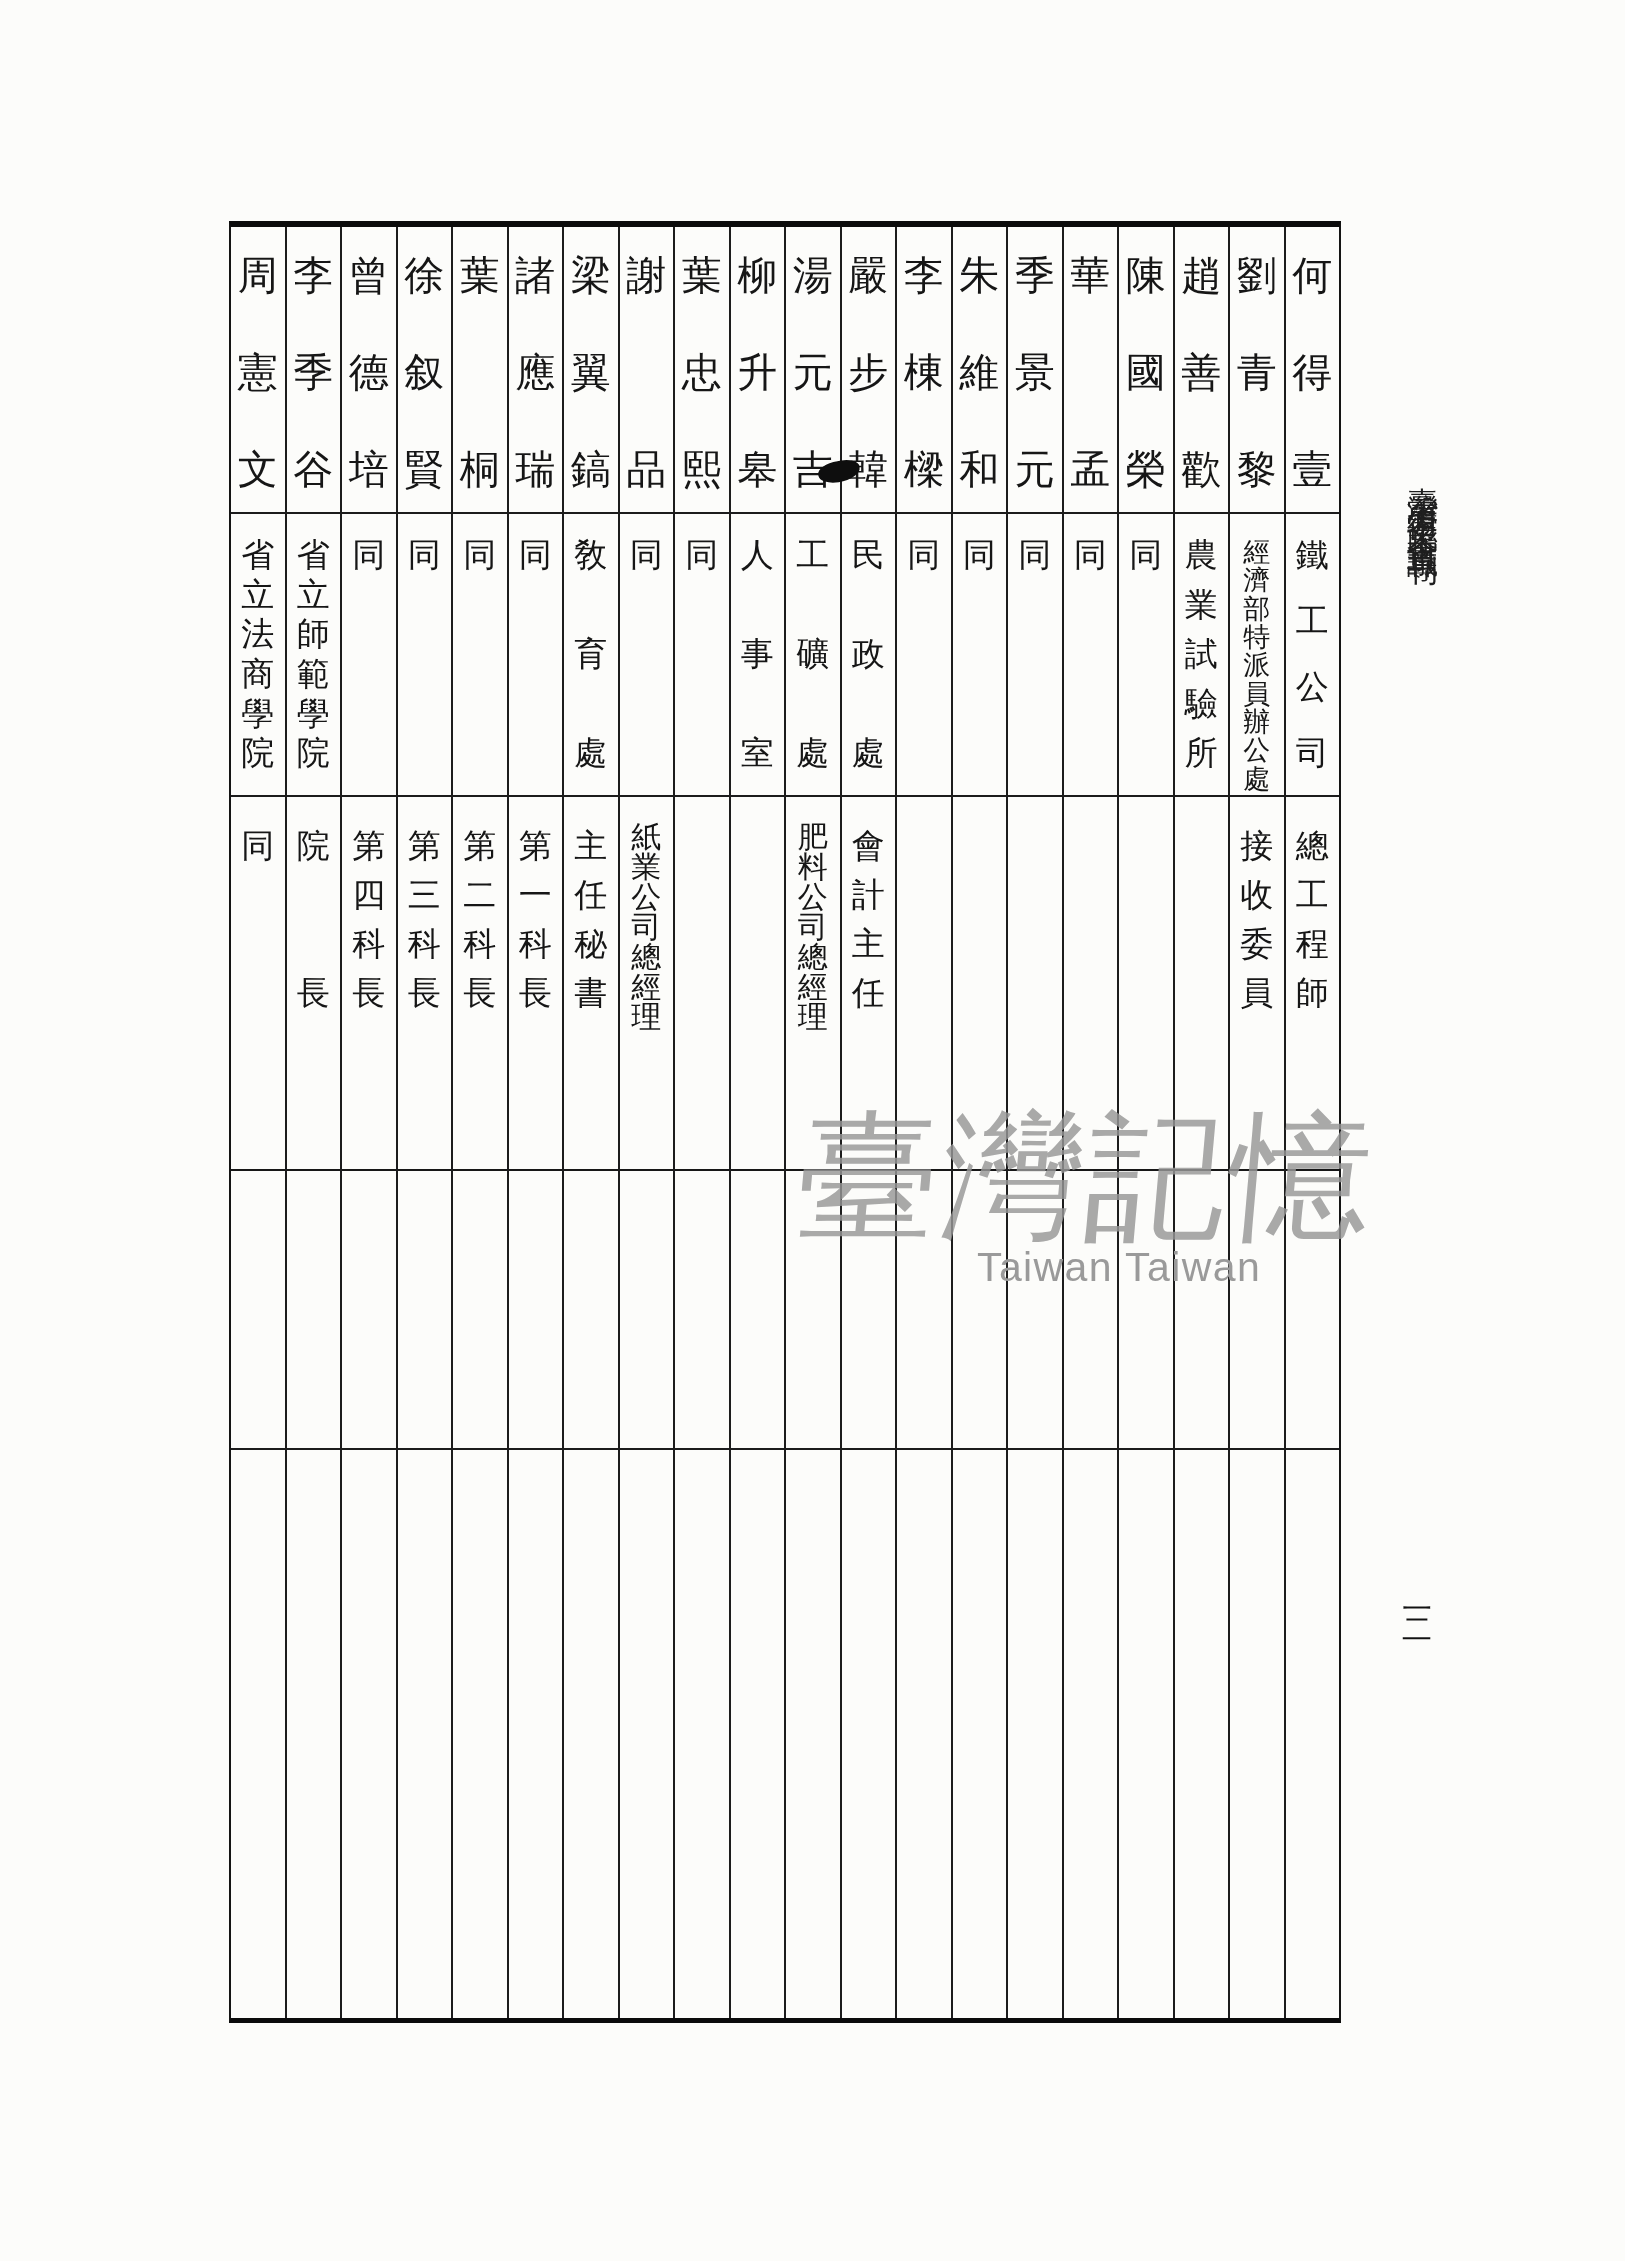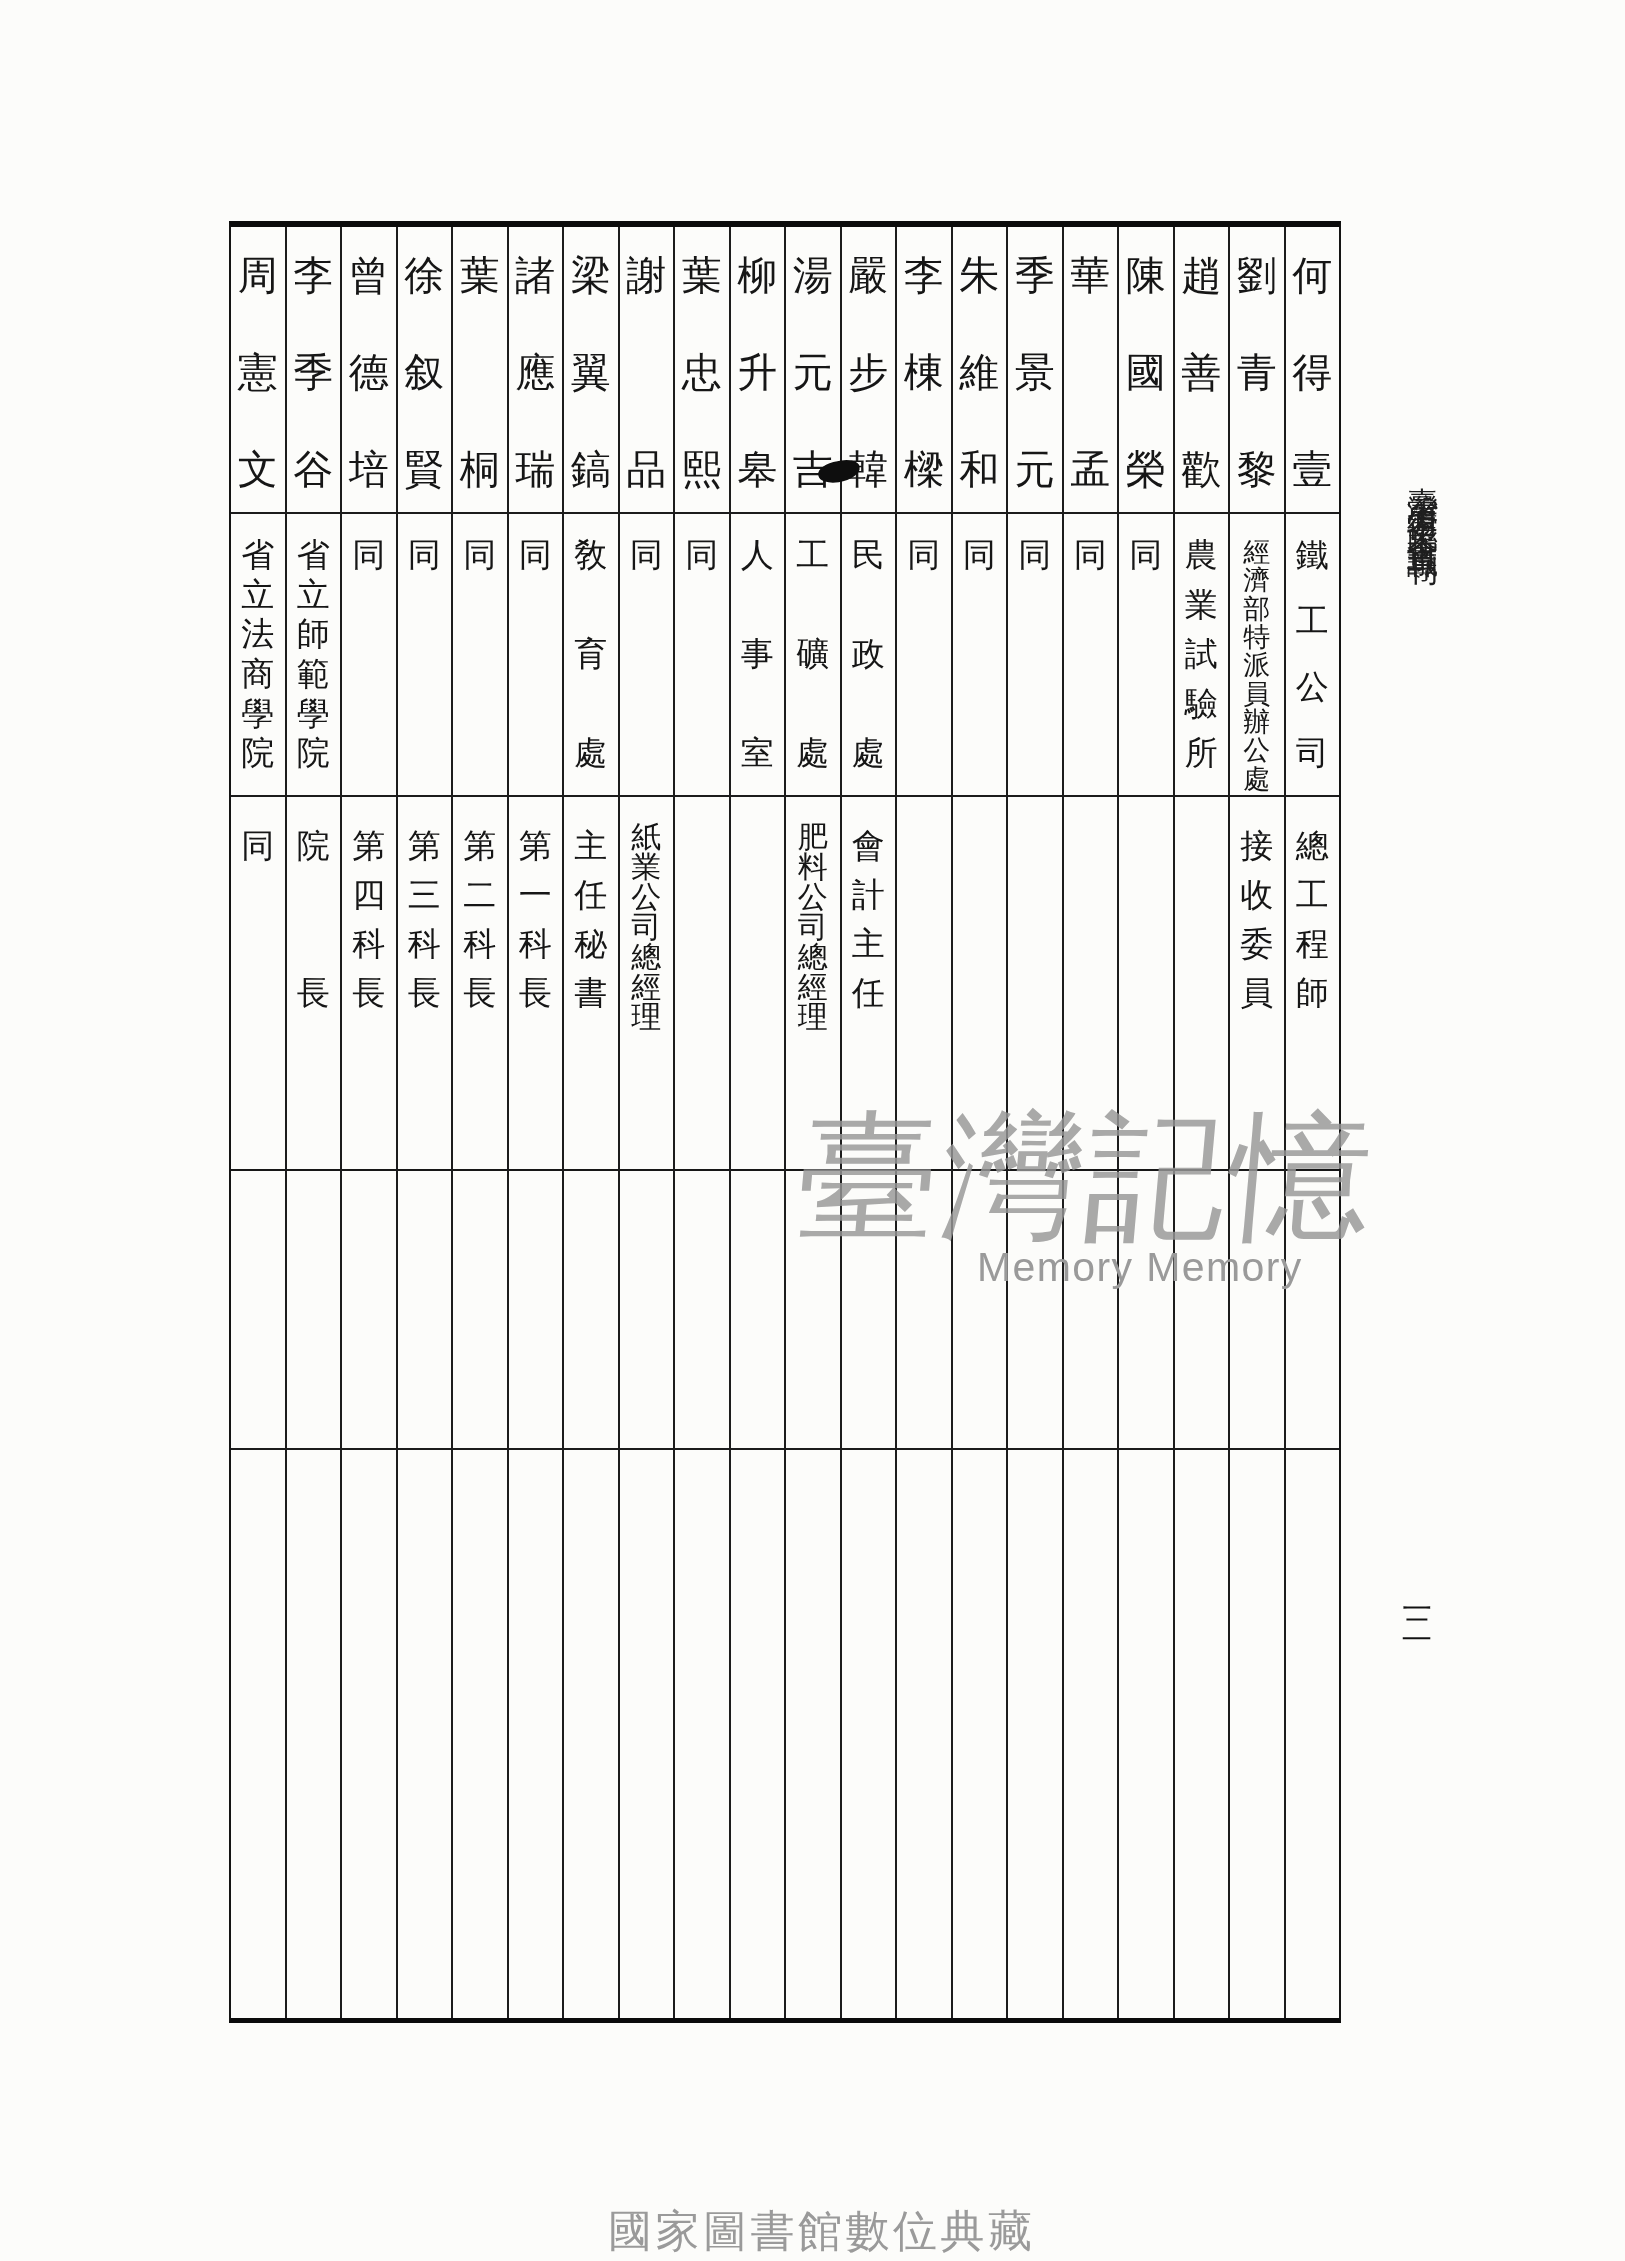--- a/index.html
+++ b/index.html
@@ -429,20 +429,19 @@
         <div class="cell r4"></div>
         <div class="cell r5"></div>
       </div>
     </div>
 
   <div class="margin-title">臺灣省學術企業聯合會議專刊</div>
 
   <div class="page-number">一二</div>
 
   <div class="watermark">臺灣記憶</div>
-  <div class="watermark-latin">Memory Memory</div>
+  <div class="watermark-latin">Taiwan Taiwan</div>
 
   <div class="ink-blot"></div>
 
-  <div class="footer-caption">國家圖書館數位典藏</div>
 
 </div>
 
 
 </body></html>

